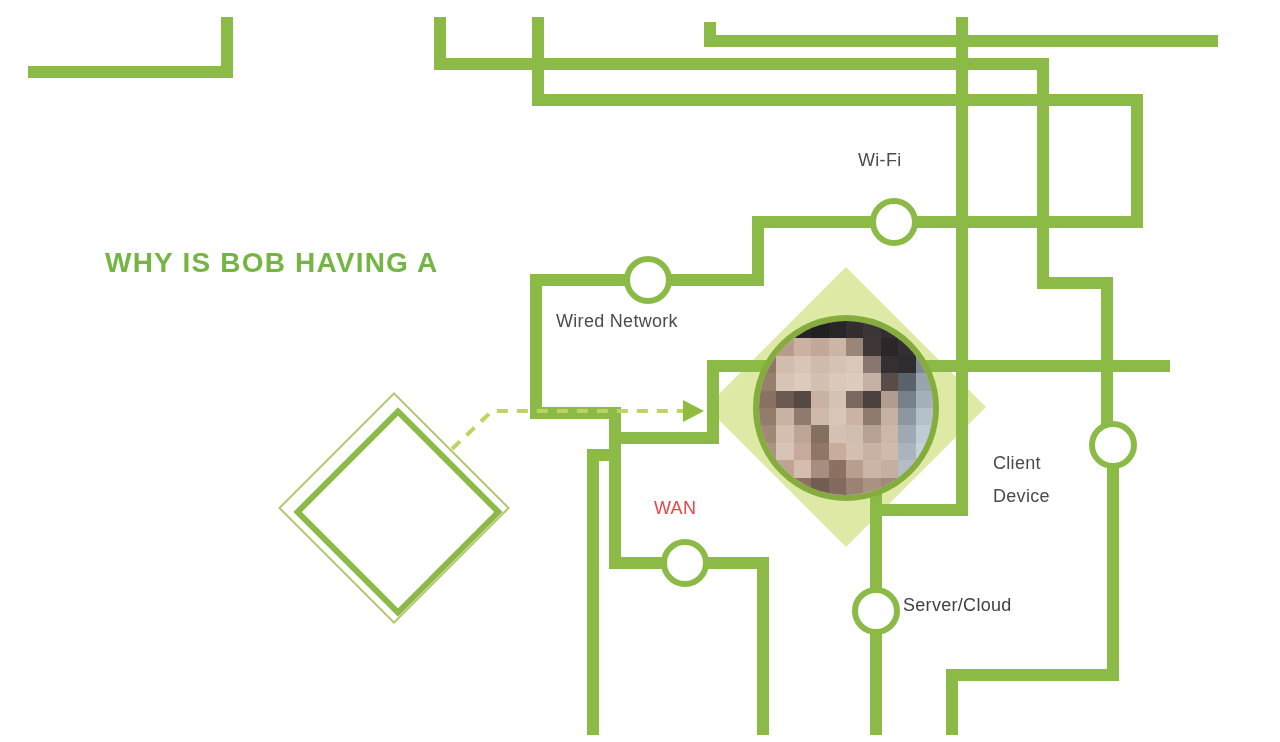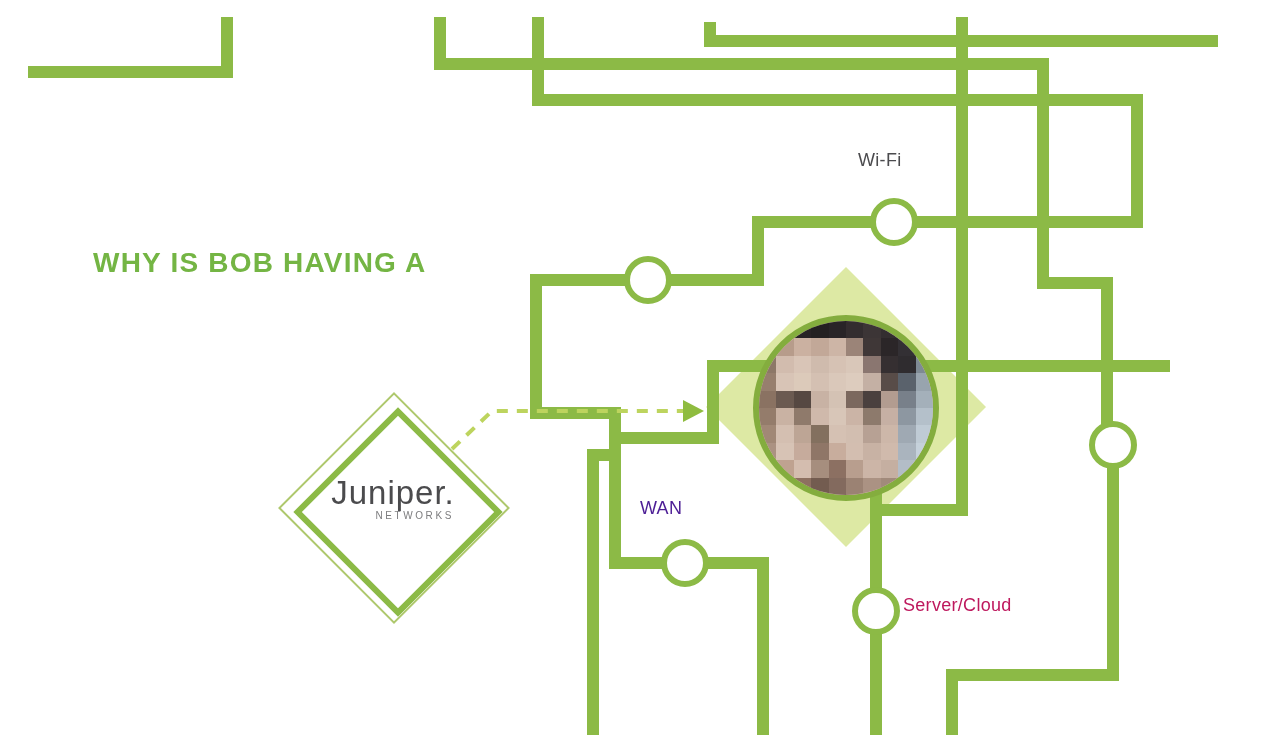--- a/index.html
+++ b/index.html
@@ -2,21 +2,21 @@
 <html><head>
 <meta charset="utf-8">
 <style>
   html,body{margin:0;padding:0;background:#ffffff;}
   .stage{position:relative;width:1280px;height:742px;overflow:hidden;background:#ffffff;
          font-family:"Liberation Sans","DejaVu Sans",sans-serif;}
   #diagram-svg{position:absolute;left:0;top:0;z-index:1;}
 
   .headline{position:absolute;left:93px;top:243px;z-index:5;
             font-size:28px;line-height:40px;font-weight:bold;letter-spacing:1.2px;}
-  .headline div{white-space:nowrap;}
+  .headline div{white-space:nowrap;margin-left:12px;}
 
   .node-label{position:absolute;z-index:5;font-size:18px;color:#4b4b4e;letter-spacing:0.3px;white-space:nowrap;}
   .lbl-wifi{left:858px;top:150px;}
   .lbl-wired{left:556px;top:311px;}
   .lbl-wan{left:640px;top:498px;}
   .lbl-client{left:993px;top:447px;line-height:33px;}
   .lbl-server{left:903px;top:595px;}
 
   
   .bob-photo{position:absolute;left:753px;top:315px;width:174px;height:174px;z-index:3;
@@ -160,25 +160,26 @@
       <div style="background: rgb(161, 138, 123);"></div>
       <div style="background: rgb(185, 195, 203);"></div>
       <div style="background: rgb(210, 220, 228);"></div>
     </div>
 
   <div class="headline" style="color: rgb(116, 181, 68);">
     <div>WHY IS BOB HAVING A</div>
   </div>
 
   <div class="node-label lbl-wifi" style="color: rgb(75, 75, 78);">Wi-Fi</div>
-  <div class="node-label lbl-wan" style="color: #4c1d95;">WAN</div>
-  <div class="node-label lbl-server" style="color: #be185d;">Server/Cloud</div>
+  <div class="node-label lbl-wired" style="color: rgb(75, 75, 78);">Wired Network</div>
+  <div class="node-label lbl-wan" style="color: #ef4444; margin-left: 14px;">WAN</div>
+  <div class="node-label lbl-client" style="color: rgb(75, 75, 78);">
+    <div>Client</div>
+    <div>Device</div>
+  </div>
+  <div class="node-label lbl-server" style="color: #404040;">Server/Cloud</div>
 
   <div class="juniper-logo">
     <div class="logo-outer"></div>
     <div class="logo-inner"></div>
-    <div class="logo-text">
-      <div class="logo-brand" style="color: rgb(75, 75, 77);">Juniper.</div>
-      <div class="logo-sub" style="color: rgb(124, 124, 126);">NETWORKS</div>
-    </div>
   </div>
 
 </div>
 
 </body></html>

